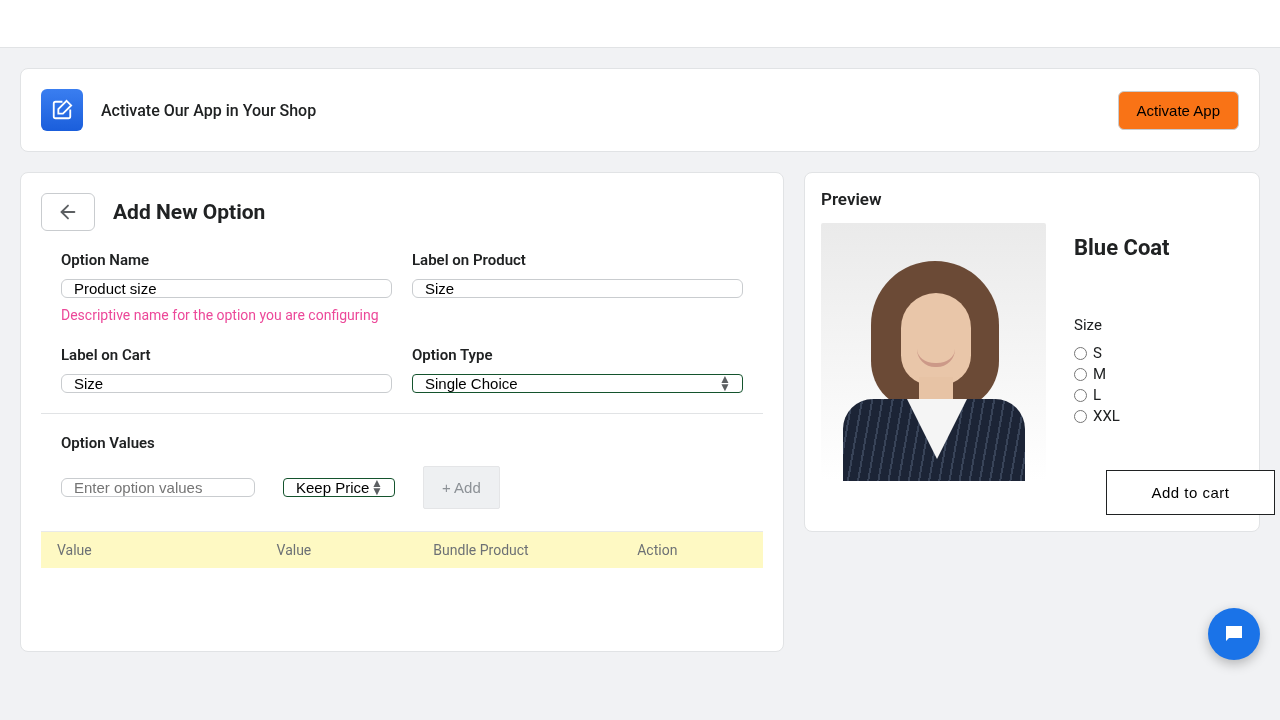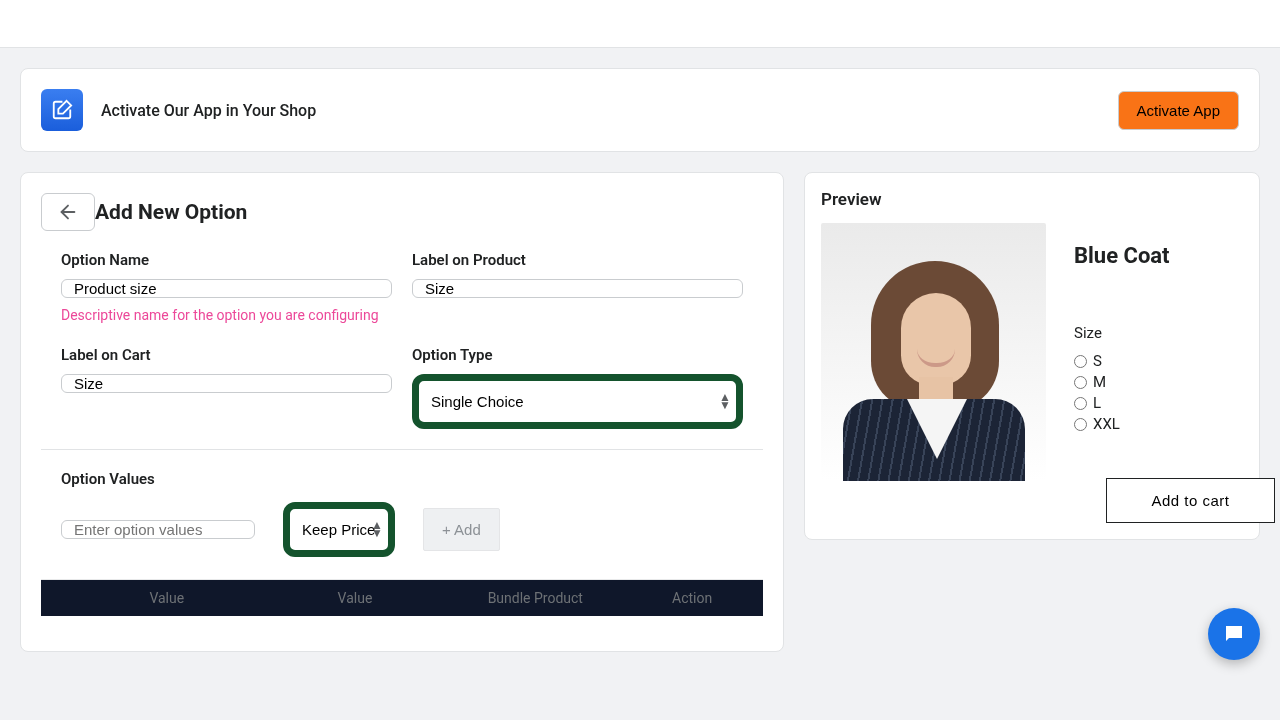--- a/index.html
+++ b/index.html
@@ -10,49 +10,49 @@
   
   .activate-banner { display:flex; align-items:center; justify-content:space-between; padding:20px; margin-bottom:20px; }
   .activate-left { display:flex; align-items:center; gap:18px; }
   .app-icon { width:42px; height:42px; border-radius:6px; background:linear-gradient(180deg,#3a7ef0,#1a5edb); display:flex; align-items:center; justify-content:center; color:#fff; }
   .activate-label { font-size:16px; font-weight:500; }
   .btn { background:#f97316; border:1px solid #c9cccf; border-radius:6px; padding:10px 18px; font-size:15px; cursor:pointer; }
   
   .columns { display:flex; gap:20px; align-items:flex-start; }
   .left-card { flex:1; padding:20px 20px 0 20px; min-height:480px; }
   .right-card { width:456px; padding:16px; }
-  .left-header { display:flex; align-items:center; margin-bottom:20px; }
+  .left-header { display:flex; align-items:center; gap:18px; margin-bottom:20px; }
   .back-btn { width:54px; height:38px; border:1px solid #c9cccf; border-radius:6px; background:#fff; display:flex; align-items:center; justify-content:center; cursor:pointer; }
   h1.page-title { font-size:21px; font-weight:700; }
   .form-grid { display:grid; grid-template-columns: 1fr 1fr; gap:20px 20px; padding:0 20px 20px 20px; }
   .field-label { font-weight:600; font-size:15px; margin-bottom:10px; display:block; }
   .text-input { width:100%; border:1px solid #c9cccf; border-radius:6px; padding:0 12px; font-size:15px; }
   .helper { color:#ec4899; font-size:14px; margin-top:8px; line-height:1.4; }
   .select-wrap { position:relative; }
-  .select-wrap select { width:100%; border:7px solid #14532d; border-radius:12px; padding:12px 12px; font-size:15px; appearance:none; background:#fff; }
+  .select-wrap select { width:100%; border:1px solid #14532d; border-radius:4px; padding:0 12px; font-size:15px; appearance:none; background:#fff; }
   .select-caret { position:absolute; right:12px; top:50%; transform:translateY(-50%); pointer-events:none; color:#5c5f62; font-size:12px; line-height:8px;}
   .divider { border-top:1px solid #e1e3e5; margin:0 0 20px 0; }
   .values-section { padding:0 20px 0 20px; }
   .values-row { display:flex; gap:28px; align-items:center; margin-top:14px; margin-bottom:22px;}
   .values-row .text-input { width:194px; }
   .add-btn { background:#eef0f2; color:#8c9196; border:1px solid #e4e5e7; border-radius:2px; padding:12px 18px; font-size:15px; cursor:default; }
-  .values-table { display:grid; grid-template-columns: 1.4fr 1fr 1.3fr 0.7fr; padding: 10px 16px; background:#0f172a; color:#6d7175; font-size:14px; border-top:1px solid #e8e9ea;text-align:center;}
+  .values-table { display:grid; grid-template-columns: 1.4fr 1fr 1.3fr 0.7fr; padding: 10px 16px; background:#fef9c3; color:#6d7175; font-size:14px; border-top:1px solid #e8e9ea;}
   
   h2.preview-title { font-size:17px; font-weight:600; margin-bottom:14px; }
   .preview-body { display:flex; gap:28px; }
   .prod-img { width:225px; height:258px; background:linear-gradient(180deg,#eaeaea,#fff); border-radius:2px; position:relative; overflow:hidden; }
   .hair { position:absolute; top:38px; left:50px; width:128px; height:150px; background:#6b4a36; border-radius:64px 64px 50px 50px; }
   .face { position:absolute; top:70px; left:80px; width:70px; height:92px; background:#e9c6a9; border-radius:40px 40px 34px 34px; }
   .smile { position:absolute; top:126px; left:96px; width:38px; height:18px; border-bottom:4px solid #c98; border-radius:0 0 20px 20px;}
   .neck { position:absolute; top:154px; left:98px; width:34px; height:30px; background:#e7c3a5; }
   .coat { position:absolute; top:176px; left:22px; width:182px; height:120px; background:#1c2436; border-radius:30px 30px 0 0;
           background-image: repeating-linear-gradient(100deg,#1c2436 0 8px,#384358 8px 10px);}
   .vneck { position:absolute; top:176px; left:86px; width:0; height:0; border-left:30px solid transparent; border-right:30px solid transparent; border-top:60px solid #f5f5f5;}
   .prod-info { flex:1; }
-  .prod-name { font-size:22px; font-weight:700; margin-top:20px; }
+  .prod-name { font-size:22px; font-weight:700; margin-top:12px; }
   .opt-label { font-size:15px; margin-top:56px; margin-bottom:10px; color:#202223; }
   .radio-list label { display:flex; align-items:center; gap:6px; font-size:15px; margin-bottom:3px; }
   .radio-list input { width:13px; height:13px; }
   .add-cart { width:100%; border:1px solid #202223; background:#fff; padding:13px 0; font-size:15px; letter-spacing:0.5px; margin-top:42px; cursor:pointer;margin-left:32px; }
   
   .chat-fab { position:fixed; right:20px; bottom:60px; width:52px; height:52px; border-radius:50%; background:#1a73e8; display:flex; align-items:center; justify-content:center; box-shadow:0 4px 12px rgba(0,0,0,.25); cursor:pointer; }
 </style>
 </head>
 <body>
 

